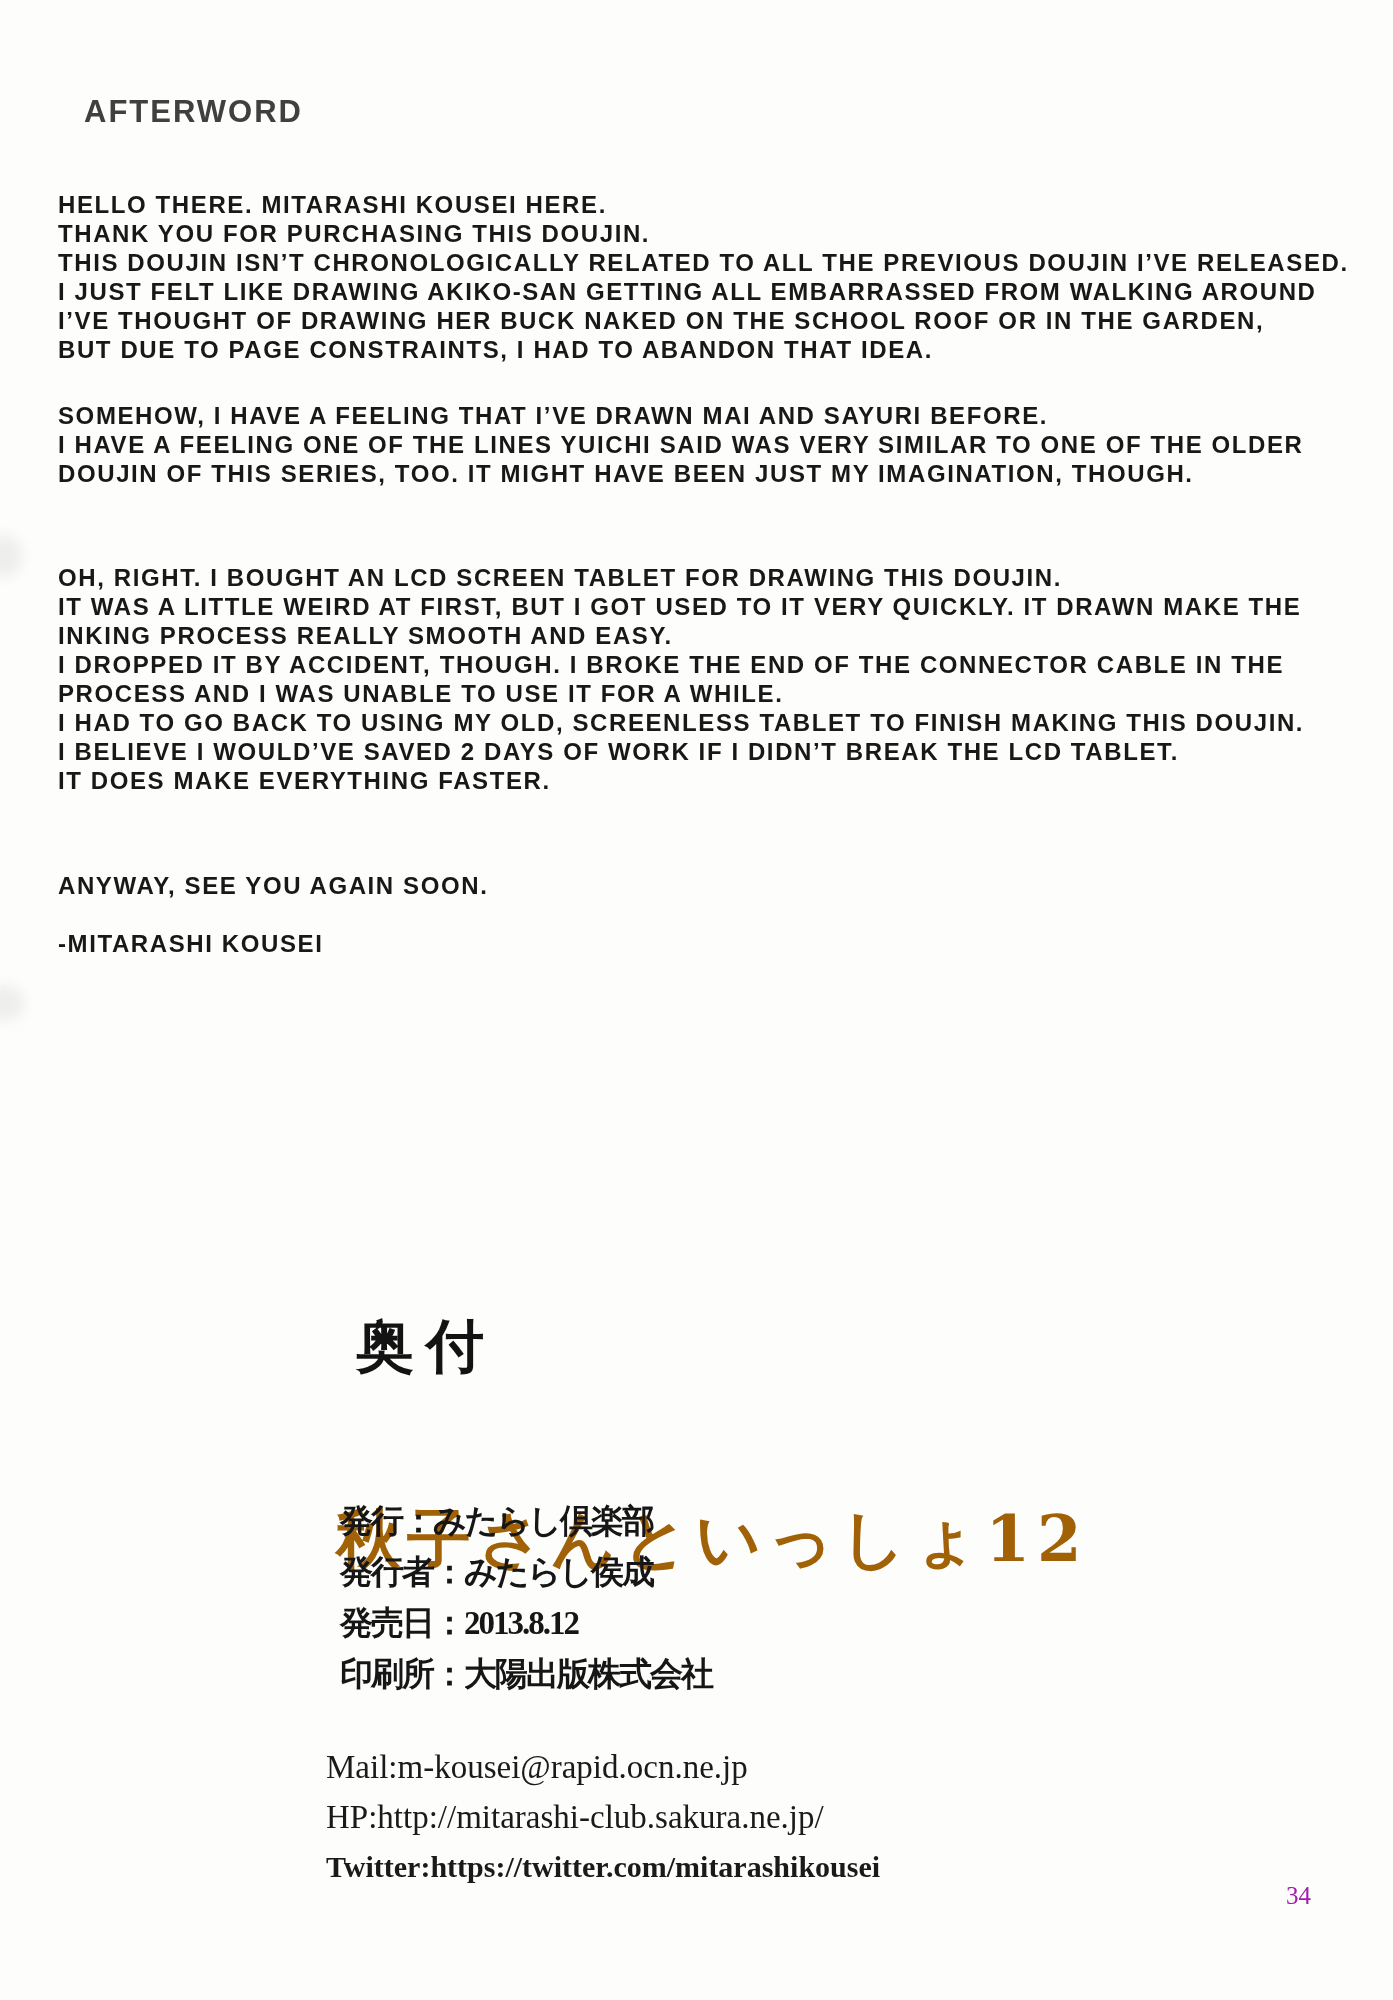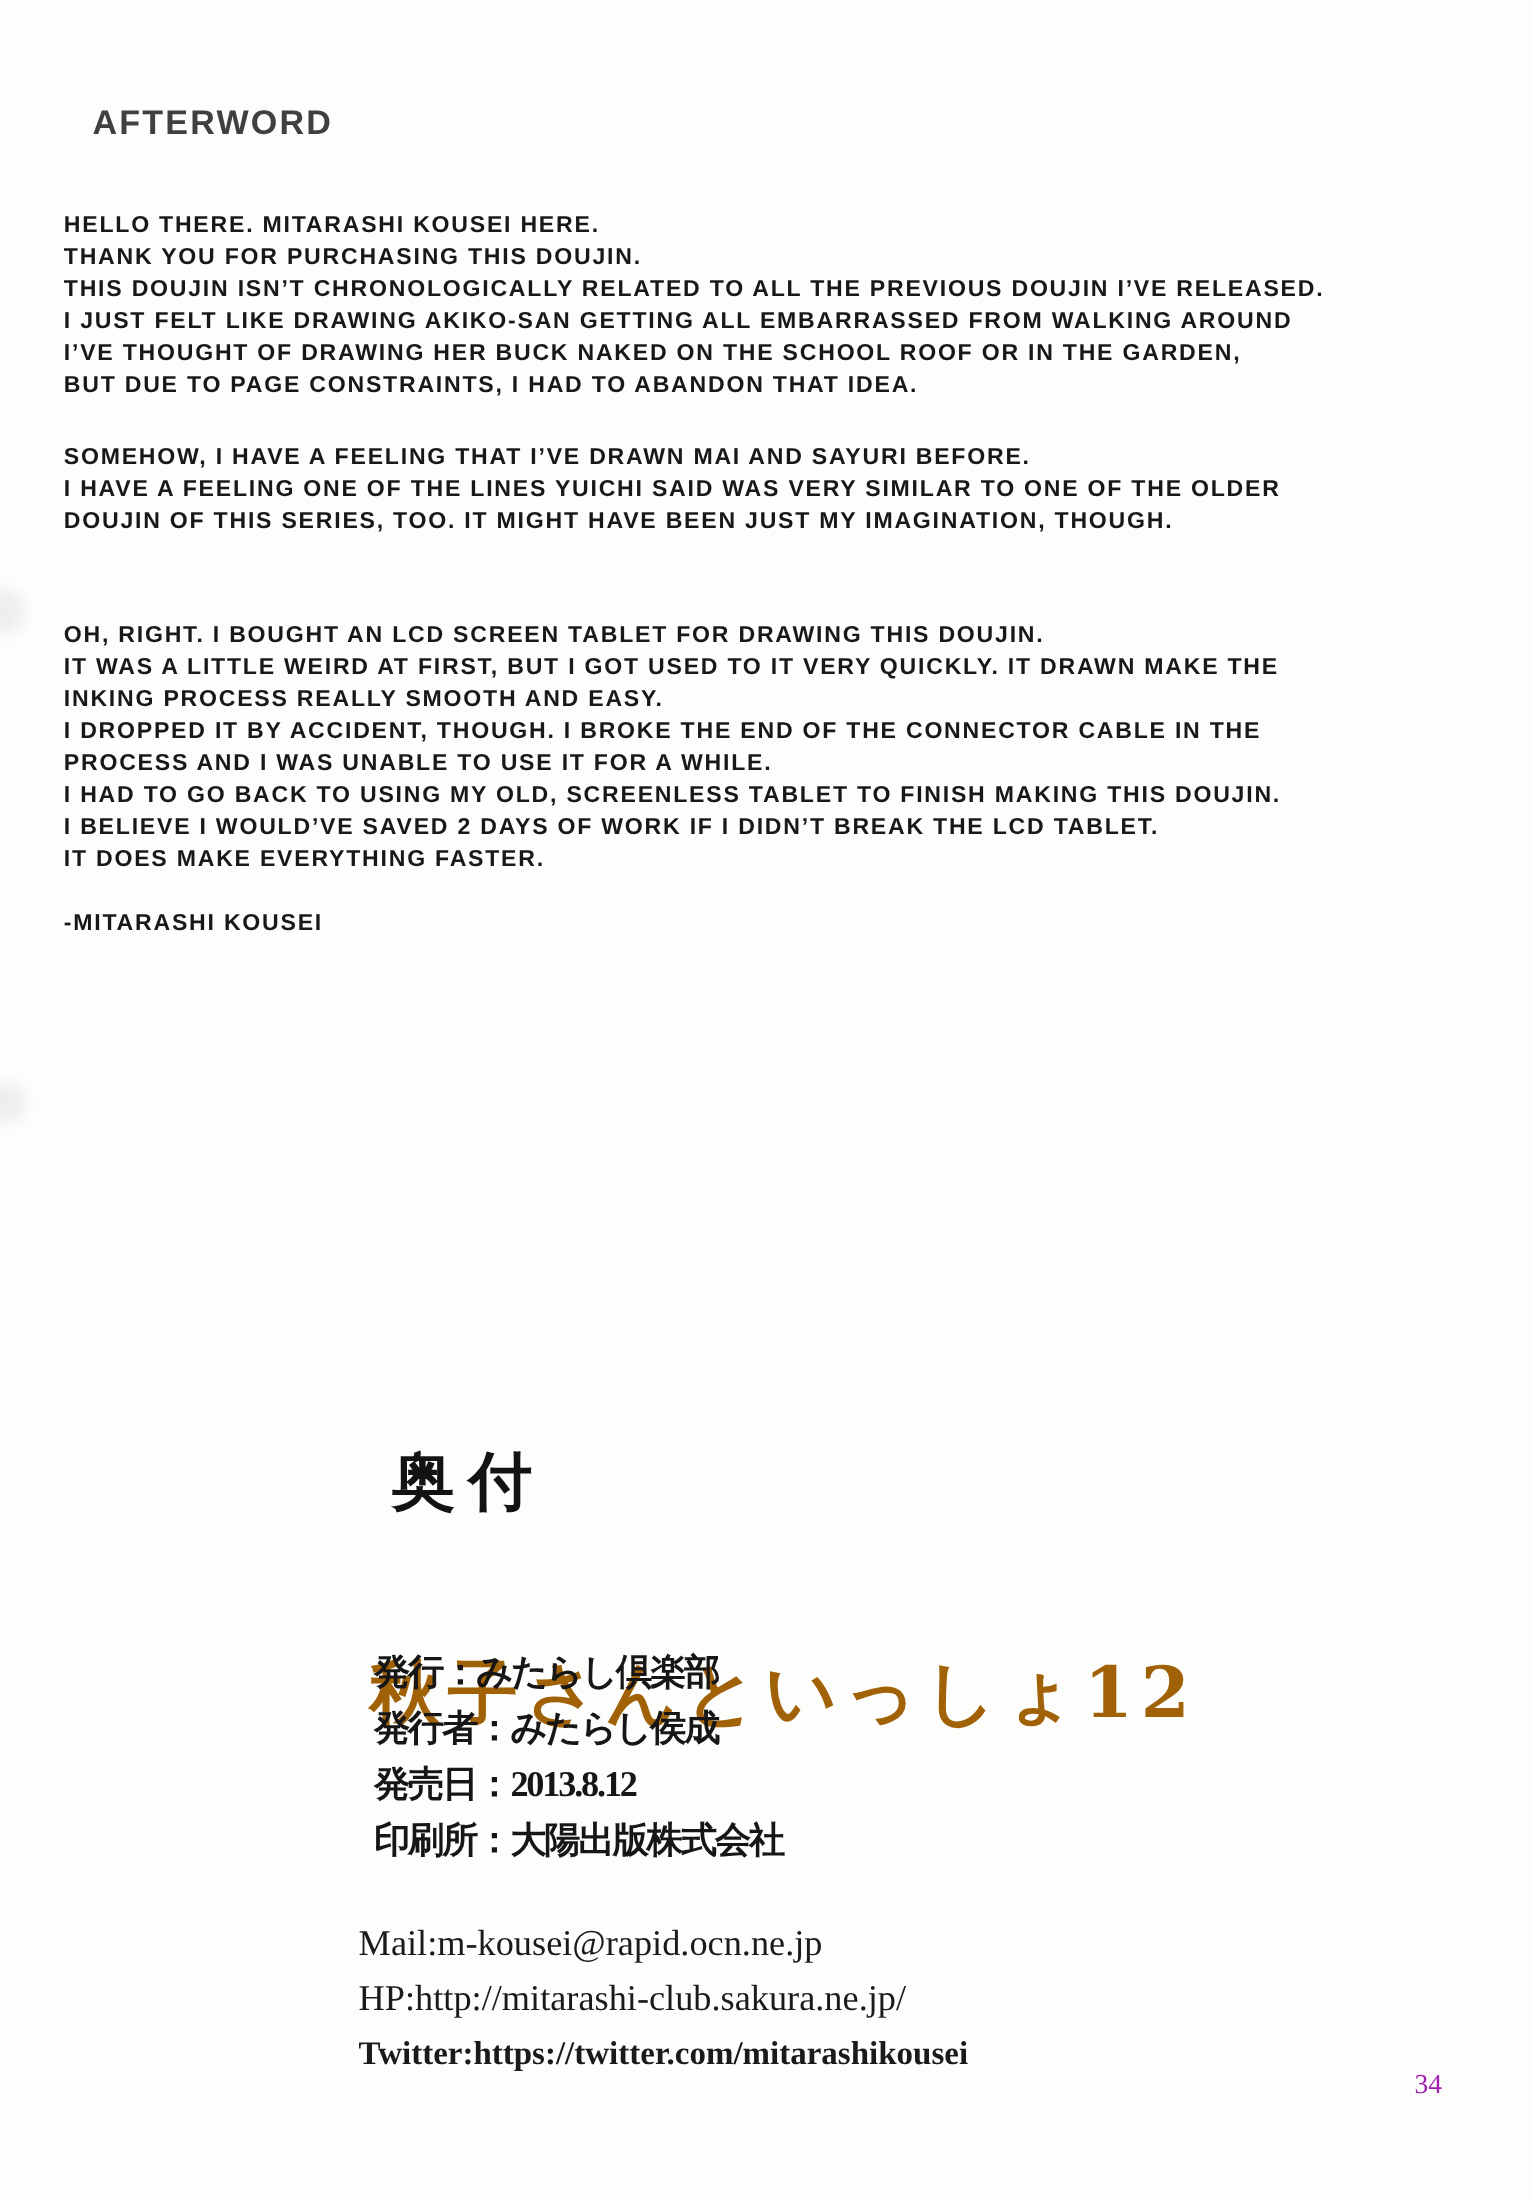--- a/index.html
+++ b/index.html
@@ -27,21 +27,21 @@
     letter-spacing: 2px;
     color: #404040;
   }
   .afterword-body {
     position: absolute;
     left: 58px;
     top: 190px;
     width: 1310px;
     font-family: "Liberation Sans", "DejaVu Sans", sans-serif;
     font-weight: 700;
-    font-size: 21px;
+    font-size: 24px;
     letter-spacing: 1.6px;
     color: #181818;
   }
   .paragraph { margin: 0; }
   .paragraph .line {
     line-height: 29px;
     white-space: pre;
   }
   .p2 { margin-top: 37px; }
   .p3 { margin-top: 75px; }
@@ -155,20 +155,23 @@
       <div class="line">OH, RIGHT. I BOUGHT AN LCD SCREEN TABLET FOR DRAWING THIS DOUJIN.</div>
       <div class="line">IT WAS A LITTLE WEIRD AT FIRST, BUT I GOT USED TO IT VERY QUICKLY. IT DRAWN MAKE THE</div>
       <div class="line">INKING PROCESS REALLY SMOOTH AND EASY.</div>
       <div class="line">I DROPPED IT BY ACCIDENT, THOUGH. I BROKE THE END OF THE CONNECTOR CABLE IN THE</div>
       <div class="line">PROCESS AND I WAS UNABLE TO USE IT FOR A WHILE.</div>
       <div class="line">I HAD TO GO BACK TO USING MY OLD, SCREENLESS TABLET TO FINISH MAKING THIS DOUJIN.</div>
       <div class="line">I BELIEVE I WOULD’VE SAVED 2 DAYS OF WORK IF I DIDN’T BREAK THE LCD TABLET.</div>
       <div class="line">IT DOES MAKE EVERYTHING FASTER.</div>
     </div>
 
+    <div class="paragraph p4">
+      <div class="line">ANYWAY, SEE YOU AGAIN SOON.</div>
+    </div>
 
     <div class="paragraph p5">
       <div class="line">-MITARASHI KOUSEI</div>
     </div>
 
   </div>
 
   <div class="colophon-heading">奥付</div>
 
   <div class="doujin-title">秋子さんといっしょ12</div>

